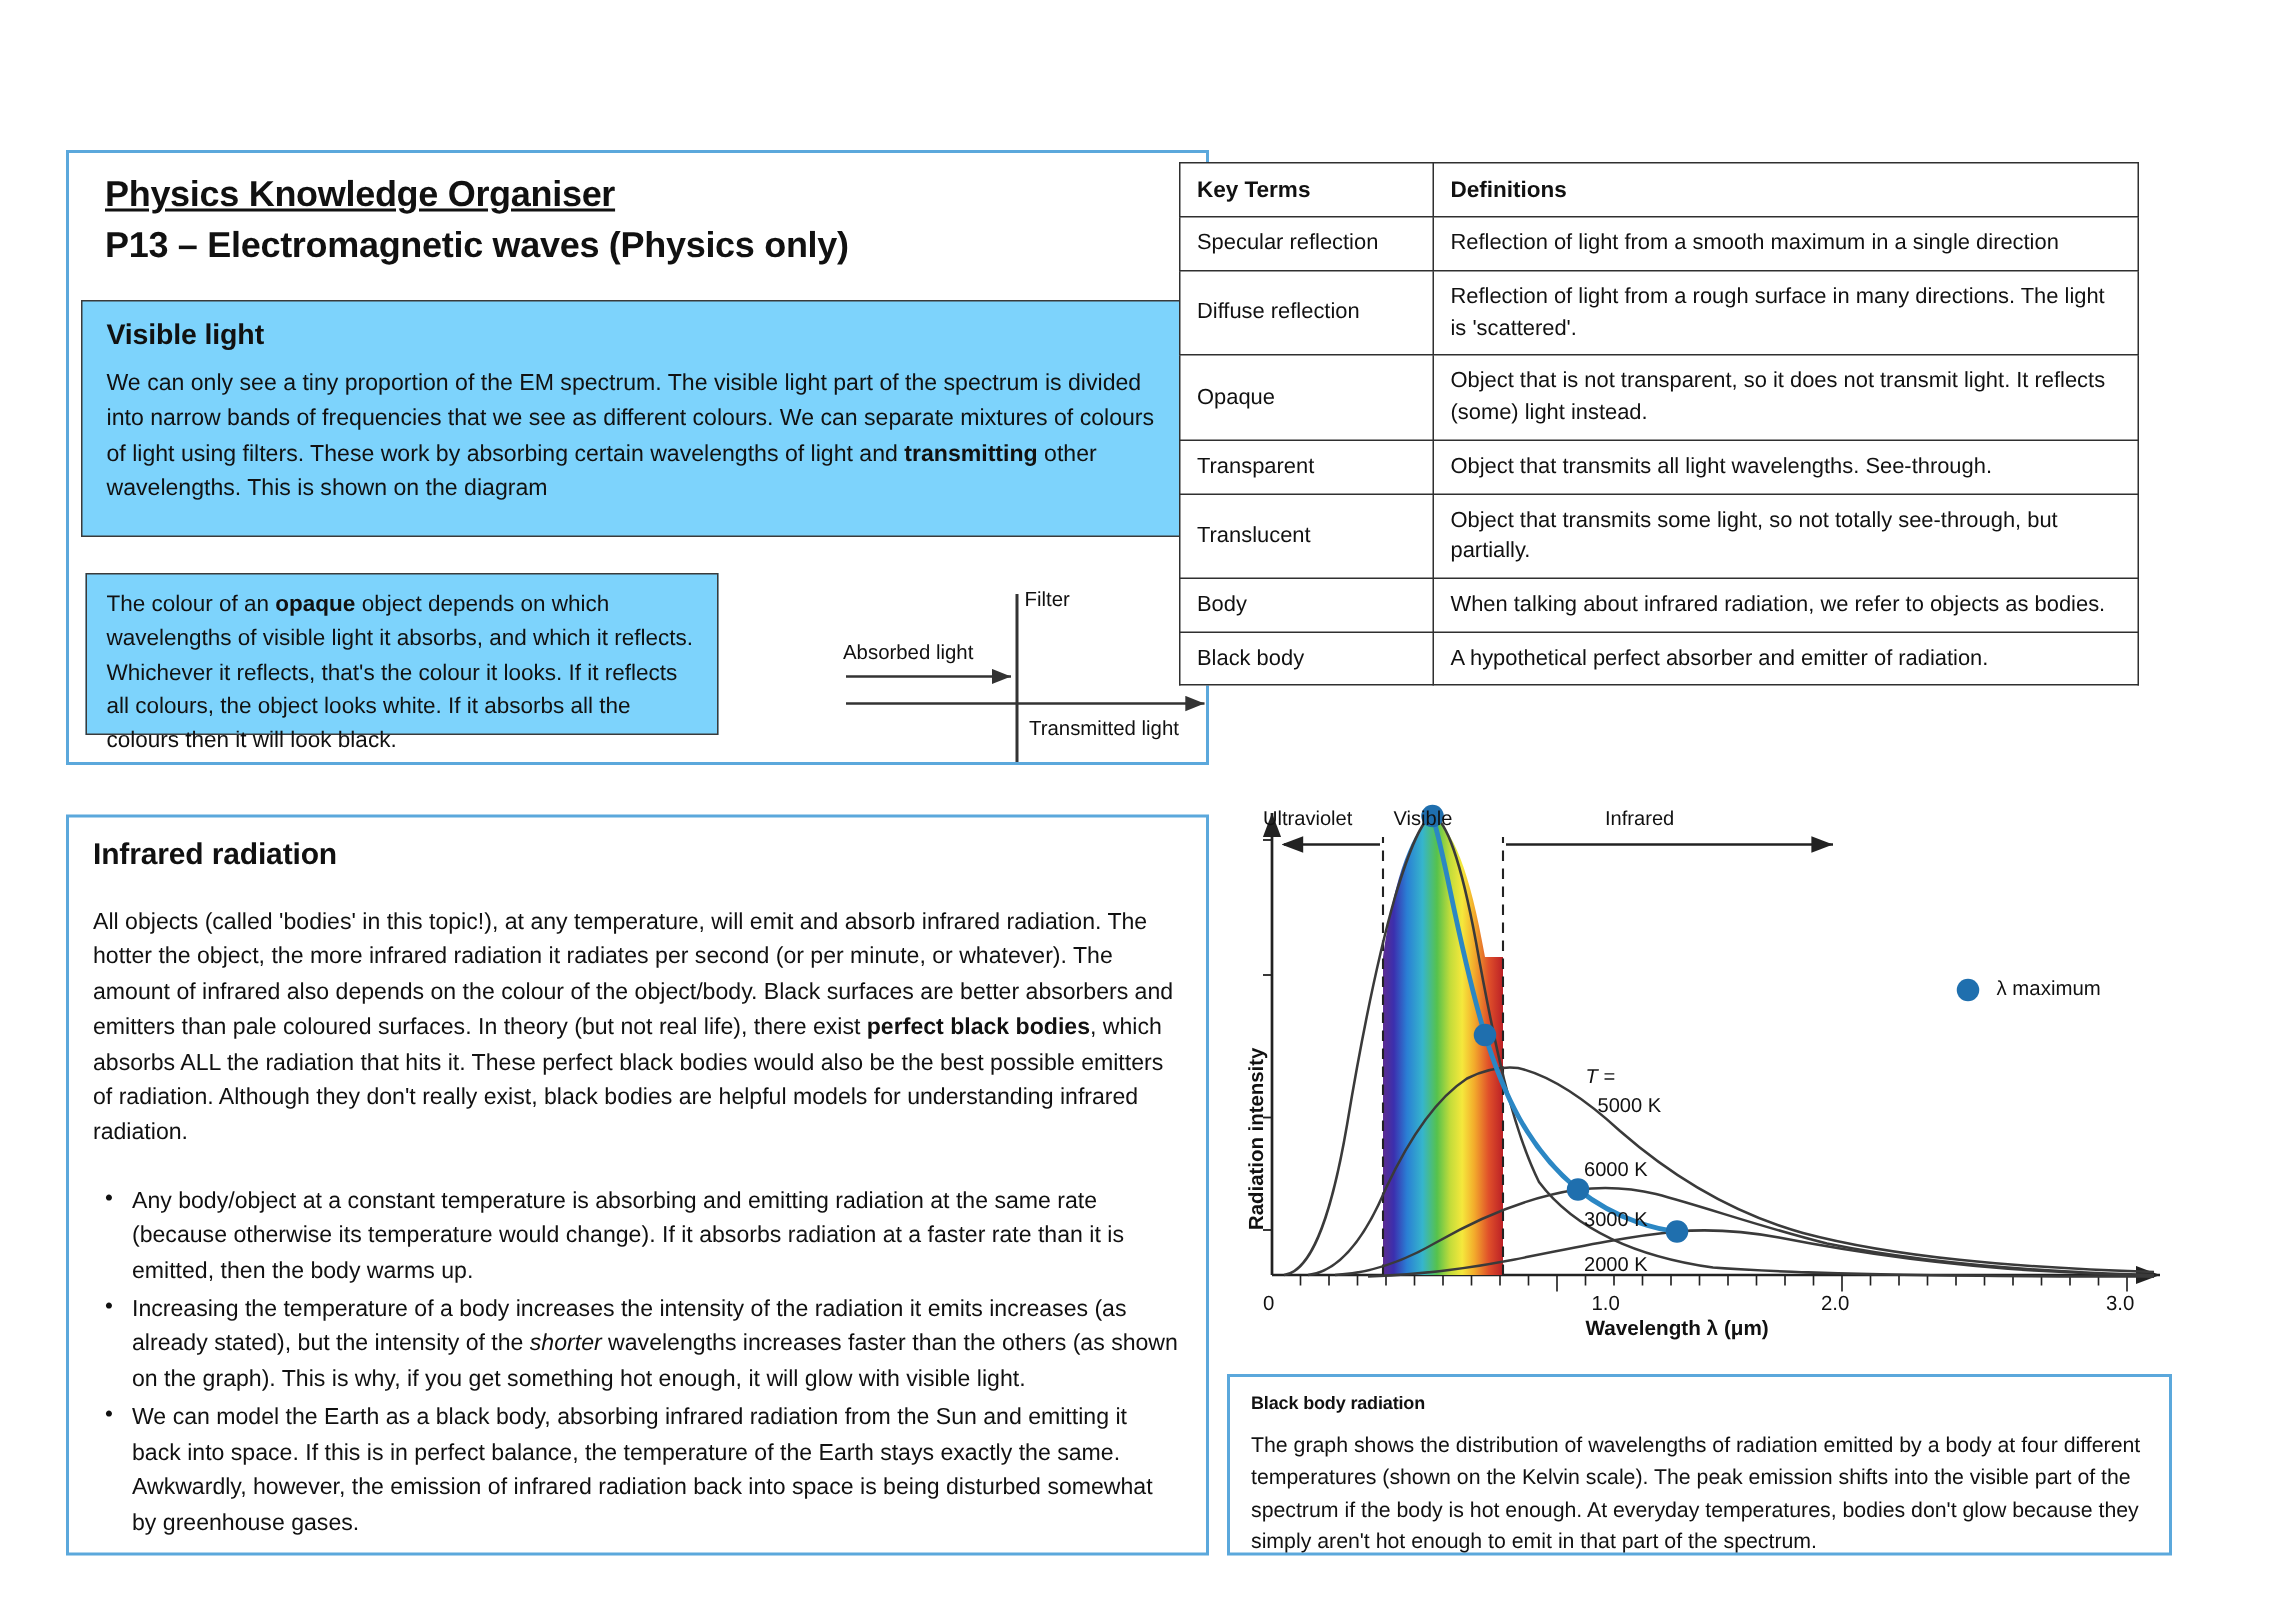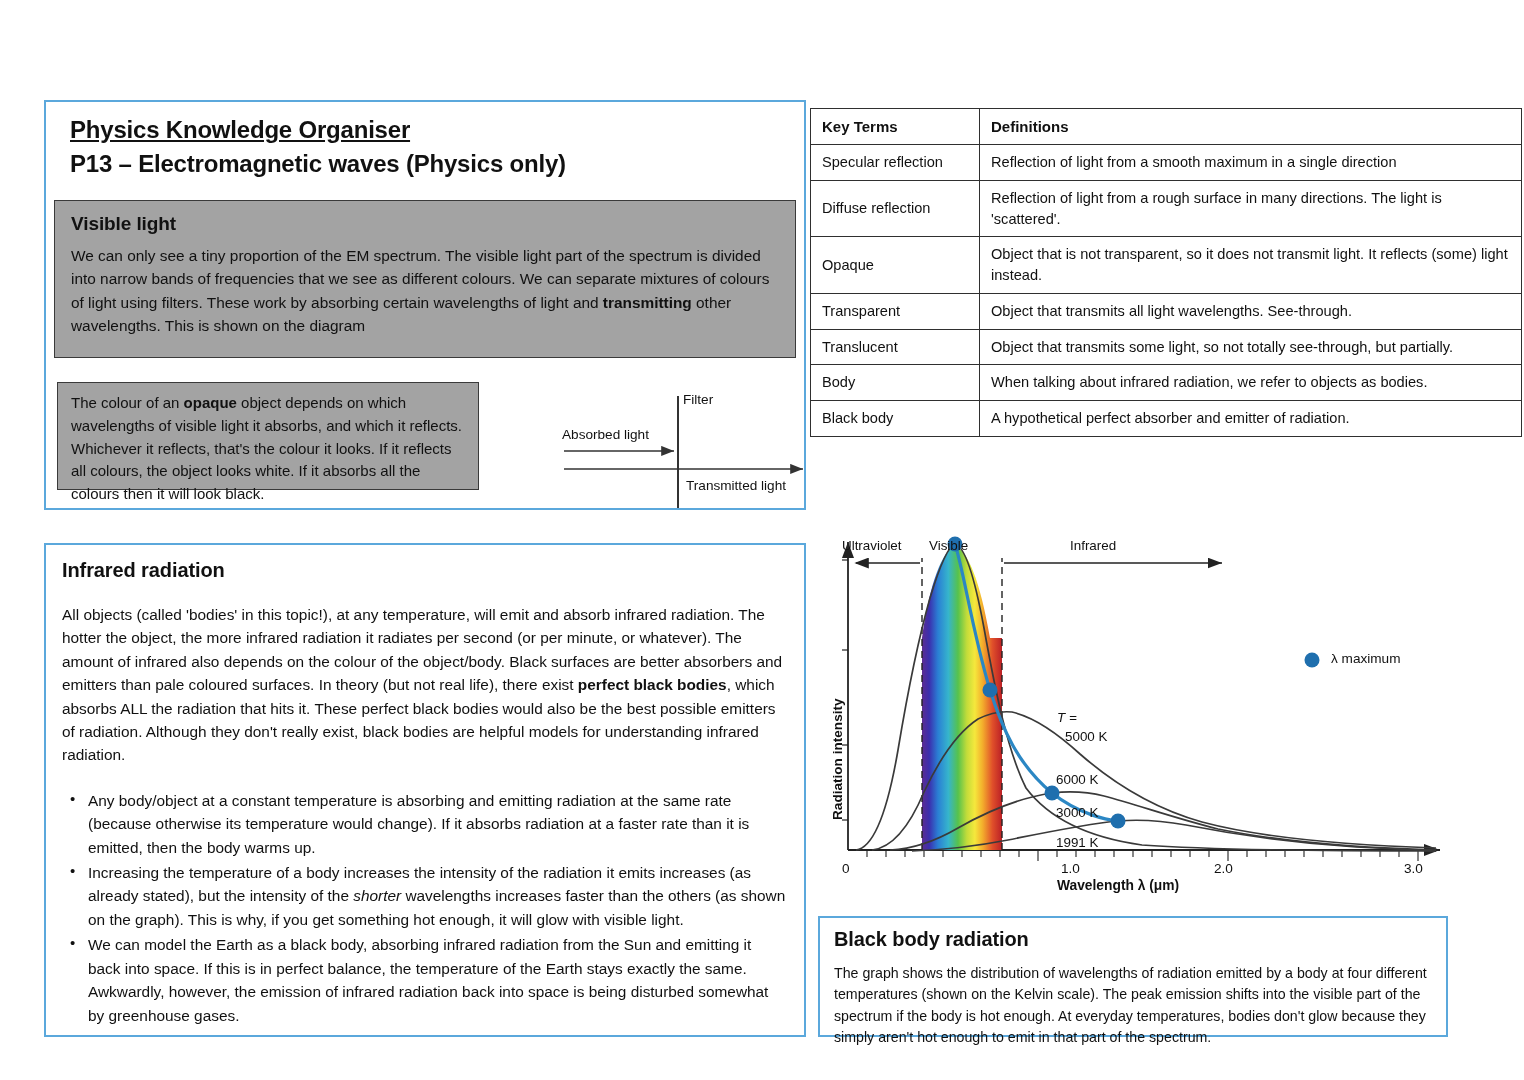--- a/index.html
+++ b/index.html
@@ -16,21 +16,21 @@
   
   .bluebox{
     position:absolute;
     border:2.5px solid #5BA8DC;
     background:#fff;
     box-sizing:border-box;
   }
   .blackbox{
     position:absolute;
     border:1.5px solid #3a3a3a;
-    background:#a3a3a3;
+    background:#7dd3fc;
     box-sizing:border-box;
   }
 
   
   .h-title{
     font-weight:bold;
     font-size:24px;
     letter-spacing:-0.2px;
     text-decoration:underline;
     margin:0;
@@ -212,21 +212,21 @@
           Increasing the temperature of a body increases the intensity of the radiation it emits
           increases (as already stated), but the intensity of the <i>shorter</i> wavelengths increases faster
           than the others (as shown on the graph). This is why, if you get something hot enough, it will
           glow with visible light.
         </li>
         <li>We can model the Earth as a black body, absorbing infrared radiation from the Sun and emitting it back into space. If this is in perfect balance, the temperature of the Earth stays exactly the same. Awkwardly, however, the emission of infrared radiation back into space is being disturbed somewhat by greenhouse gases.</li>
       </ul>
     </div>
   </div>
 
-  <table class="kt" style="left:810px;top:108px;width:712px;">
+  <table class="kt" style="left:786px;top:108px;width:640px;">
     <thead>
       <tr>
         <th class="col-term">Key Terms</th>
         <th>Definitions</th>
       </tr>
     </thead>
     <tbody>
       <tr>
         <td class="col-term">Specular reflection</td>
         <td>Reflection of light from a smooth maximum in a single direction</td>
@@ -367,32 +367,32 @@
     </svg>
 
     <span class="band-lbl" style="left:30px;top:18px;">Ultraviolet</span>
     <span class="band-lbl" style="left:117px;top:18px;">Visible</span>
     <span class="band-lbl" style="left:258px;top:18px;">Infrared</span>
 
     <span class="temp-lbl" style="left:245px;top:190px;font-style:italic;">T =</span>
     <span class="temp-lbl" style="left:253px;top:209px;">5000 K</span>
     <span class="temp-lbl" style="left:244px;top:252px;">6000 K</span>
     <span class="temp-lbl" style="left:244px;top:285px;">3000 K</span>
-    <span class="temp-lbl" style="left:244px;top:315px;">1991 K</span>
+    <span class="temp-lbl" style="left:244px;top:315px;">2000 K</span>
 
     <span class="legend-lbl" style="left:519px;top:131px;">λ maximum</span>
 
     <span class="tick-lbl" style="left:30px;top:341px;">0</span>
     <span class="tick-lbl" style="left:212px;top:341px;margin-left:37px;">1.0</span>
     <span class="tick-lbl" style="left:402px;top:341px;">2.0</span>
     <span class="tick-lbl" style="left:592px;top:341px;">3.0</span>
 
     <span class="axis-title-x" style="left:245px;top:358px;">Wavelength λ (μm)</span>
   </div>
 
   <div class="bluebox" style="left:818px;top:916px;width:630px;height:121px;">
     <div style="padding:10px 14px;">
-      <div class="h-section" style="font-size:20px;">Black body radiation</div>
+      <div class="h-section" style="font-size:12px;">Black body radiation</div>
       <div class="small-text" style="margin-top:12px;font-size:14.2px;line-height:1.5;">The graph shows the distribution of wavelengths of radiation emitted by a body at four different temperatures (shown on the Kelvin scale). The peak emission shifts into the visible part of the spectrum if the body is hot enough. At everyday temperatures, bodies don't glow because they simply aren't hot enough to emit in that part of the spectrum.</div>
     </div>
   </div>
 
 </div>
 
 </body></html>

